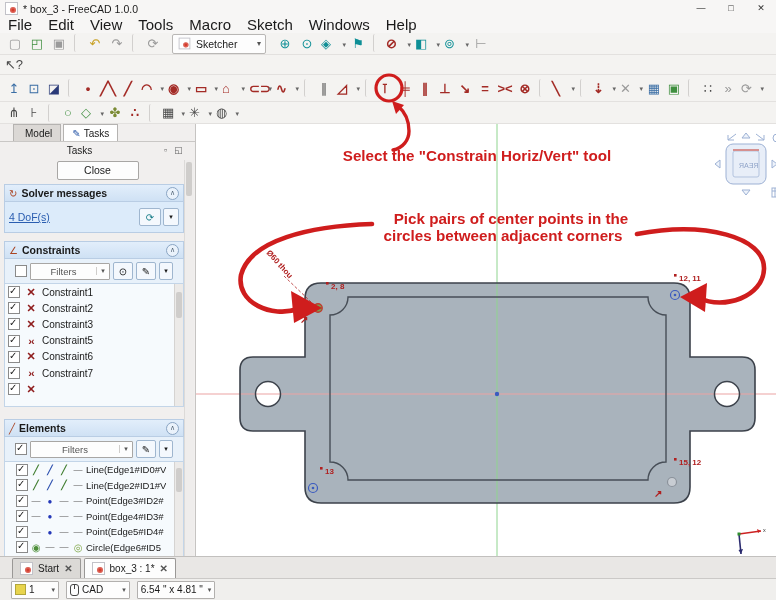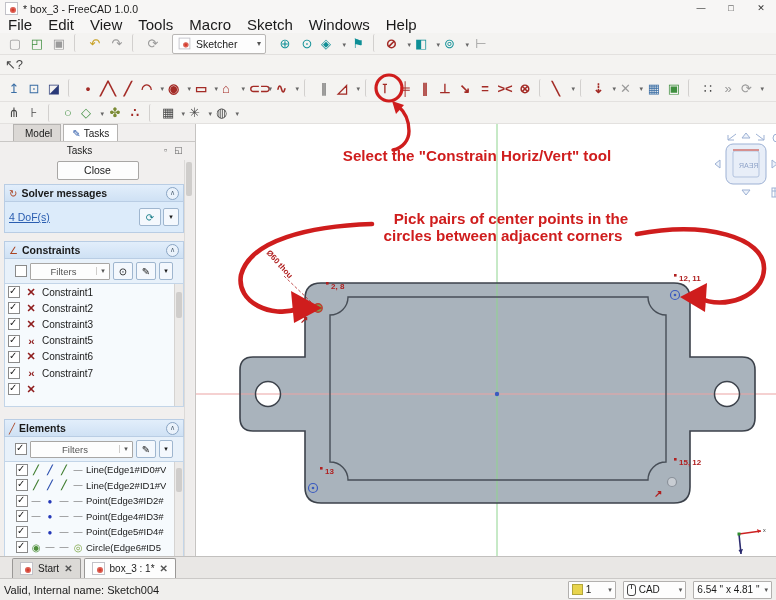--- a/index.html
+++ b/index.html
@@ -663,21 +663,20 @@
       </span>
 
       <span class="dtab" data-active="1">
         <span class="fc-icon" style="margin:0;"></span>
         <span>box_3 : 1*</span>
         <span class="x">✕</span>
       </span>
     </div>
 
   <div class="statusbar">
-    <span class="sb-msg">Valid, Internal name: Sketch004</span>
     <span class="sb-combo">
       <span class="swatch"></span>
       <span>1</span>
       <span class="arrow" style="margin-left:14px;">▾</span>
     </span>
     <span class="sb-combo">
       <span class="mouse-ic"></span>
       <span>CAD</span>
       <span class="arrow" style="margin-left:16px;">▾</span>
     </span>

